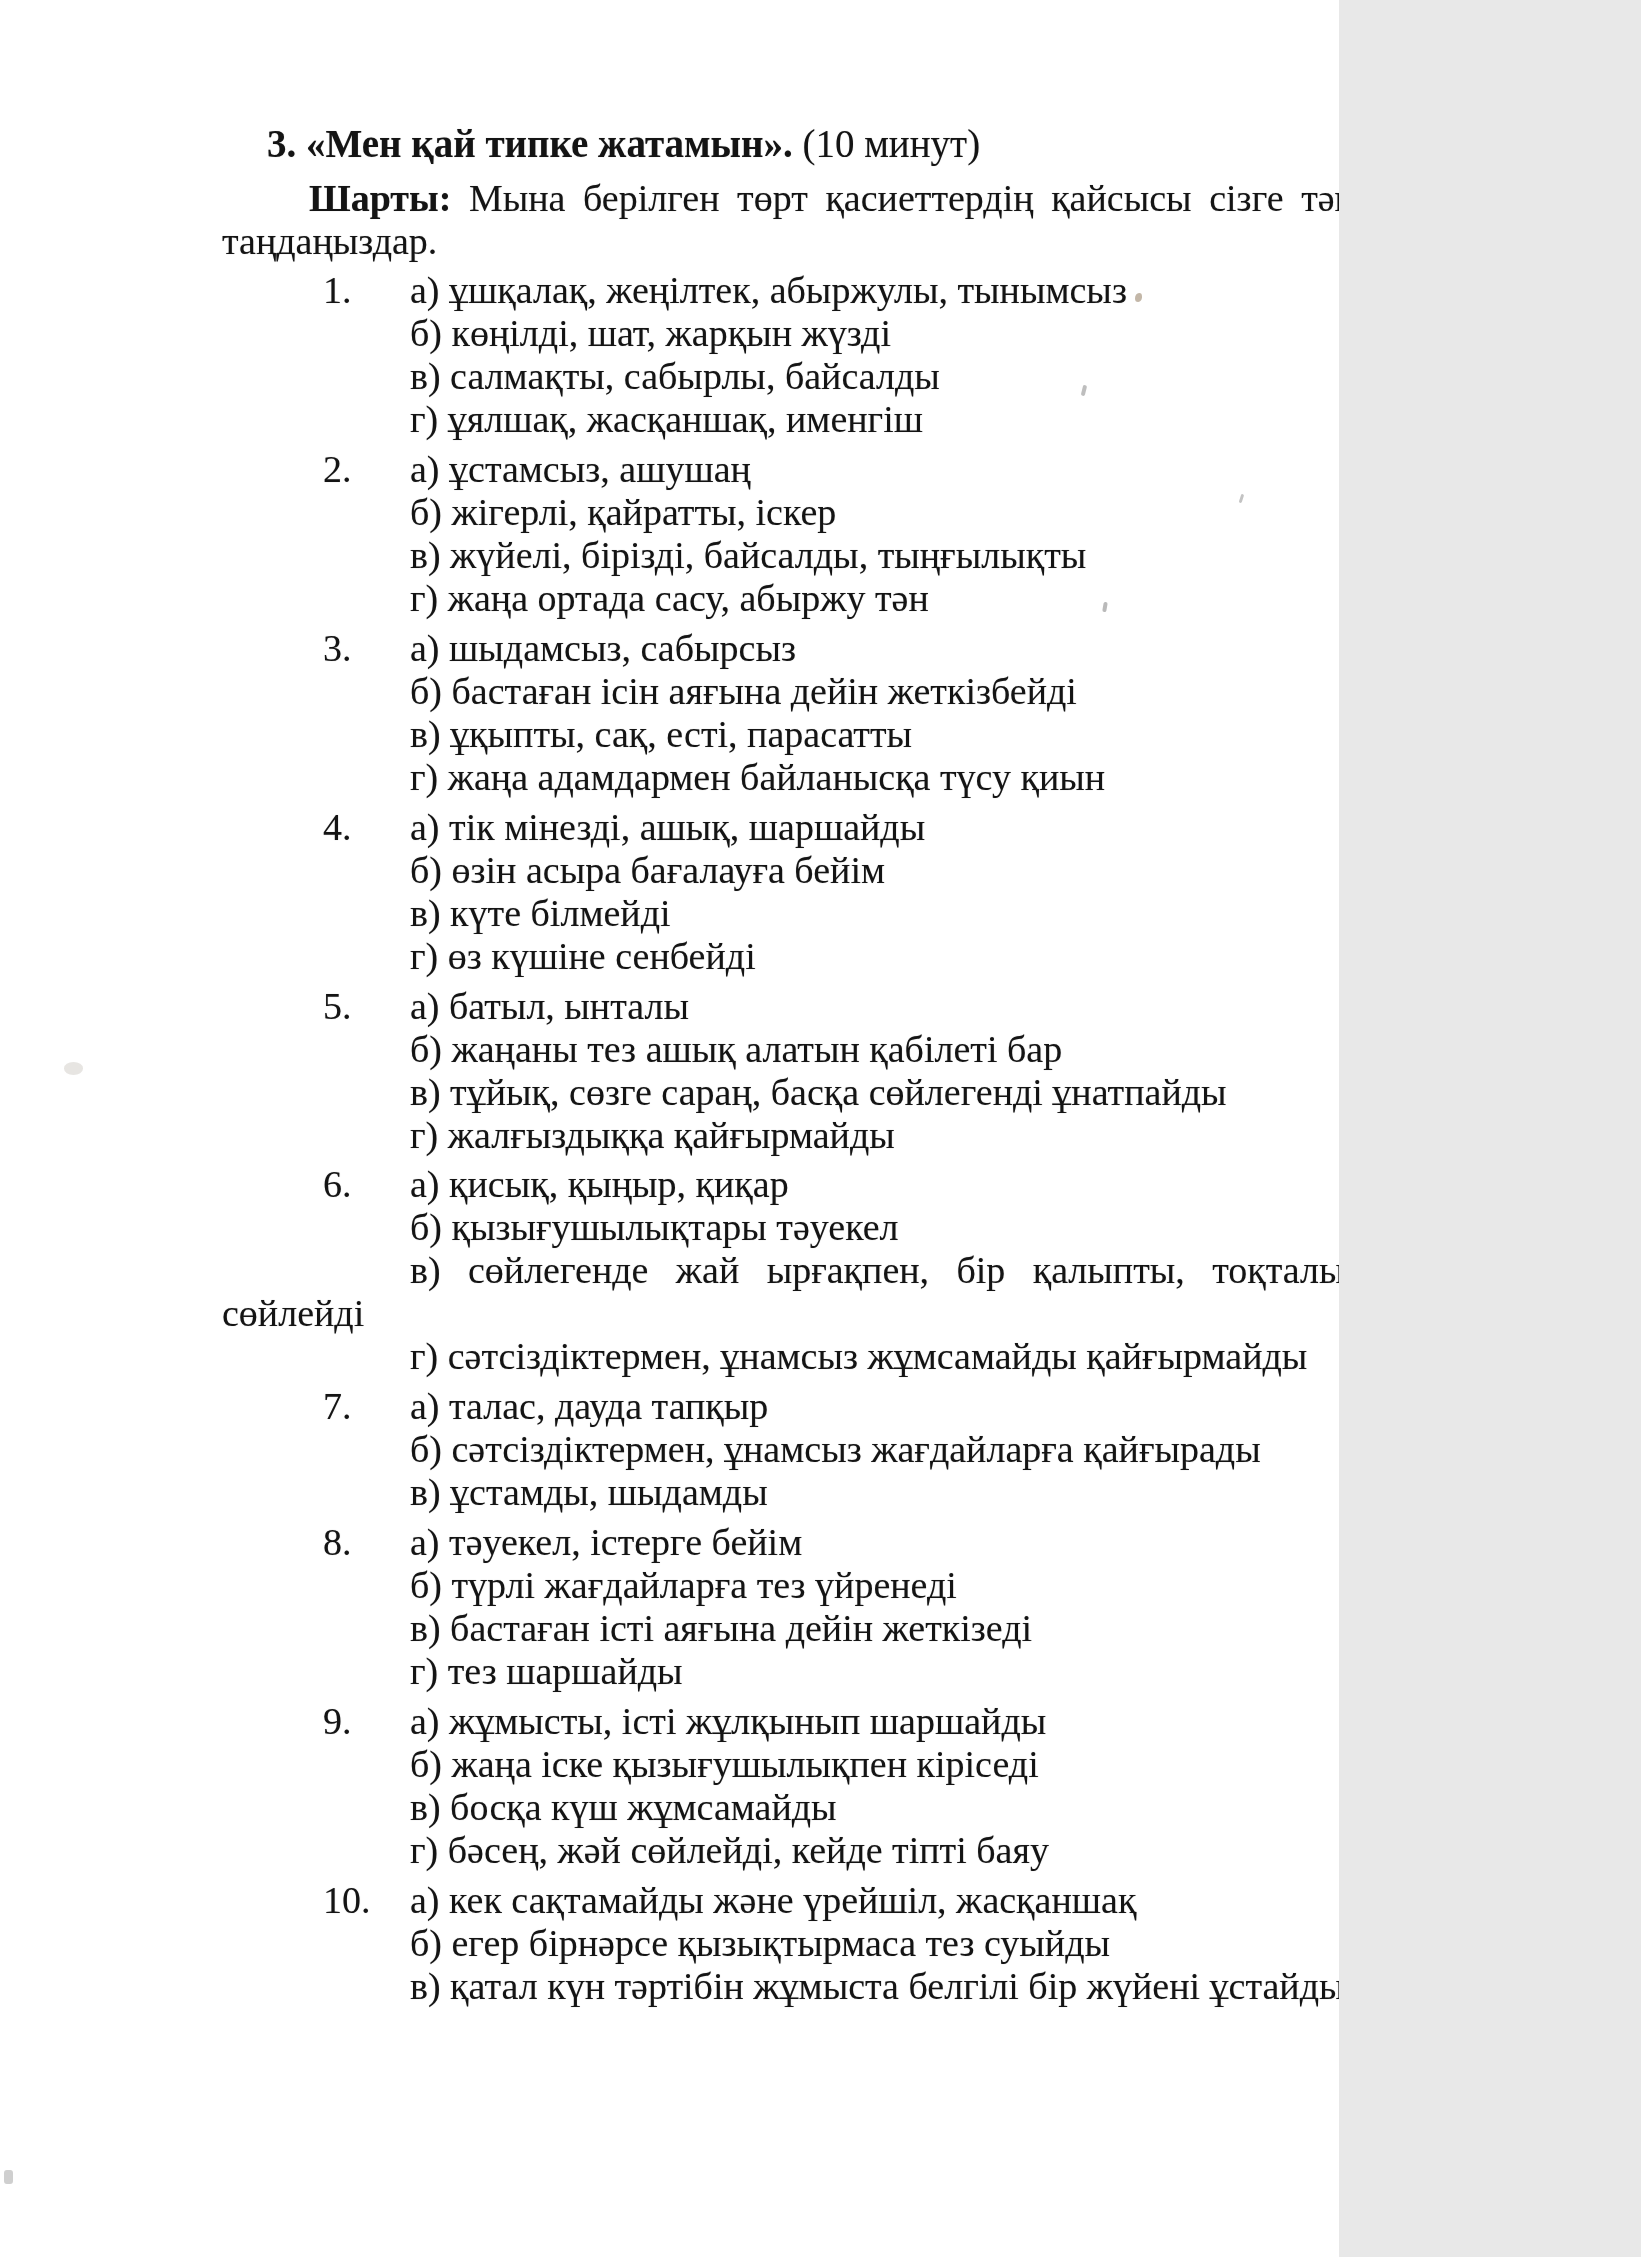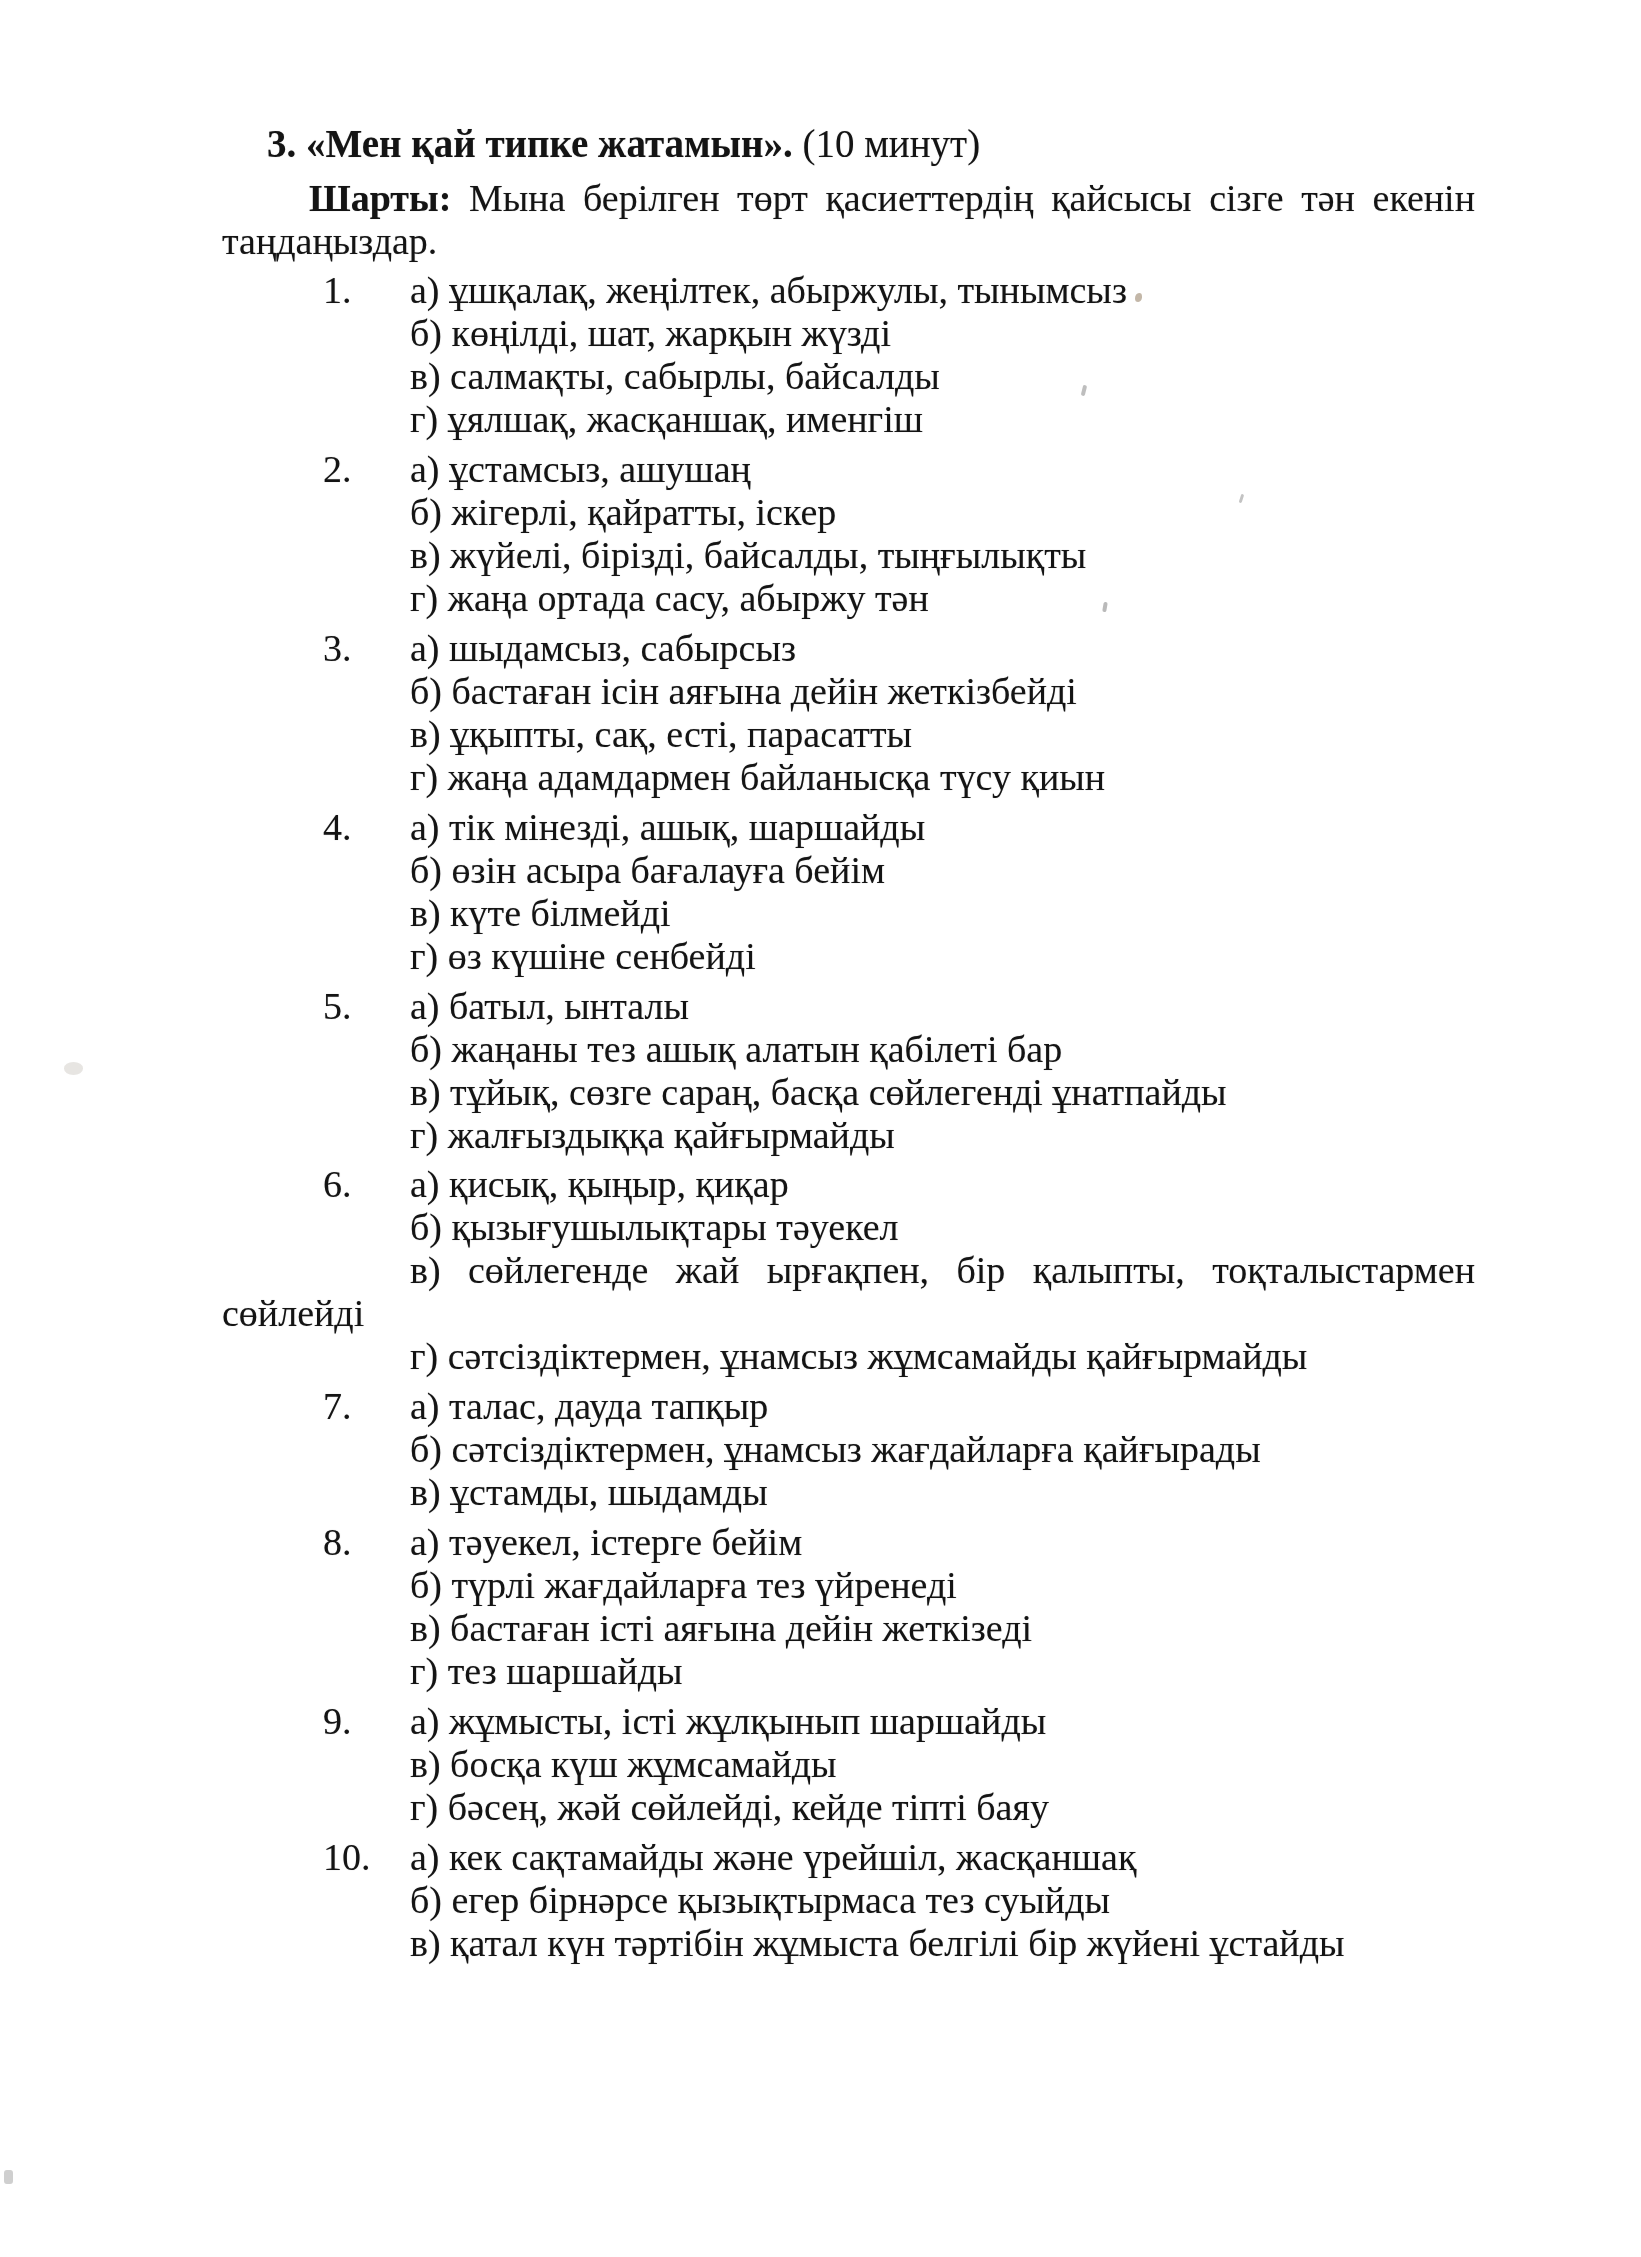--- a/index.html
+++ b/index.html
@@ -1,18 +1,18 @@
 <!DOCTYPE html>
 <html><head>
 <meta charset="utf-8">
 <style>
   html, body { margin: 0; padding: 0; background: #e8e8e8; }
   .page {
     position: relative;
-    width: 1641px;
+    width: 1339px;
     height: 2257px;
     background: #ffffff;
     font-family: "Liberation Serif", "DejaVu Serif", serif;
     color: #141414;
     overflow: hidden;
   }
   .content {
     position: absolute;
     left: 222px;
     top: 122px;
@@ -114,20 +114,21 @@
       <span class="num">8.</span>
       <div class="opt">а) тәуекел, істерге бейім</div>
       <div class="opt">б) түрлі жағдайларға тез үйренеді</div>
       <div class="opt">в) бастаған істі аяғына дейін жеткізеді</div>
       <div class="opt">г) тез шаршайды</div>
     </div>
 
     <div class="question">
       <span class="num">9.</span>
       <div class="opt">а) жұмысты, істі жұлқынып шаршайды</div>
+      <div class="opt">б) жаңа іске қызығушылықпен кіріседі</div>
       <div class="opt">в) босқа күш жұмсамайды</div>
       <div class="opt">г) бәсең, жәй сөйлейді, кейде тіпті баяу</div>
     </div>
 
     <div class="question">
       <span class="num">10.</span>
       <div class="opt">а) кек сақтамайды және үрейшіл, жасқаншақ</div>
       <div class="opt">б) егер бірнәрсе қызықтырмаса тез суыйды</div>
       <div class="opt">в) қатал күн тәртібін жұмыста белгілі бір жүйені ұстайды</div>
     </div>

